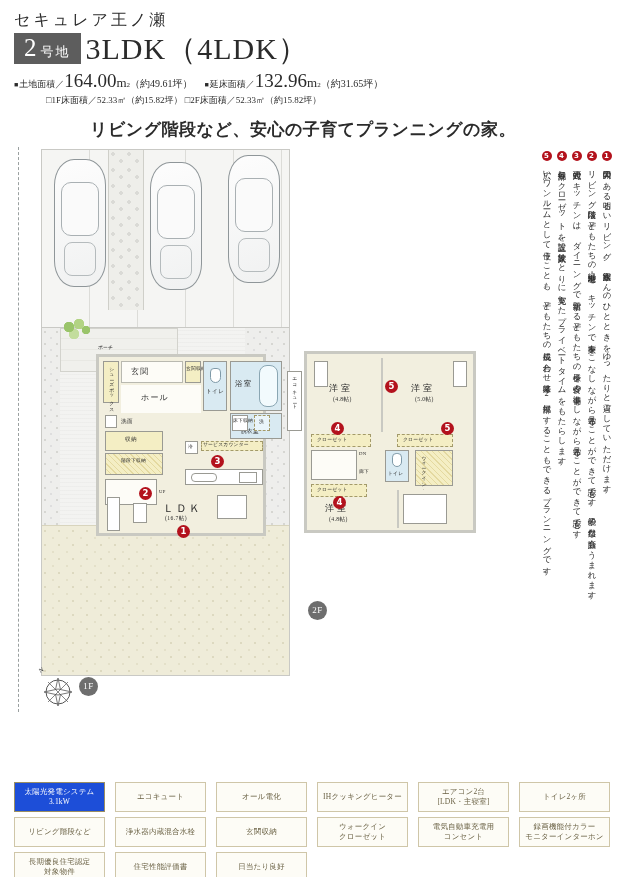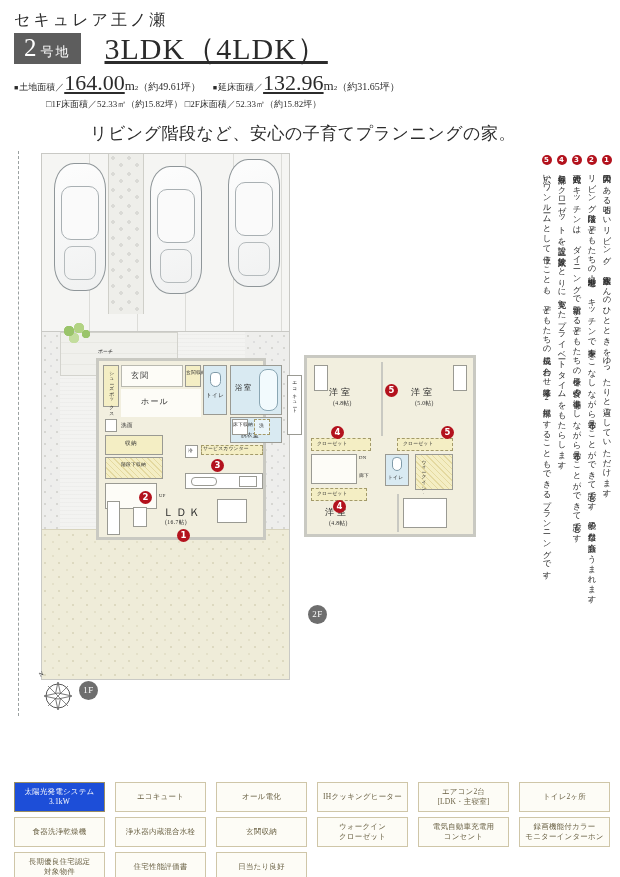--- a/index.html
+++ b/index.html
@@ -19,40 +19,40 @@
     color: #2b2b2b; line-height: 1.2;
   }
   .title-row { display: flex; align-items: center; margin-top: 4px; }
   .lot-badge {
     background: #5d5d5d; color: #fff; padding: 2px 10px 3px 10px;
     display: flex; align-items: baseline; letter-spacing: 1px;
   }
   .lot-num { font-size: 25px; line-height: 1; }
   .lot-suffix { font-size: 13px; margin-left: 3px; letter-spacing: 2px; }
   .plan-type {
-    font-size: 30px; margin-left: 24px; letter-spacing: 1px;
-    color: #2b2b2b; line-height: 1; white-space: nowrap; text-decoration: underline;
+    font-size: 30px; margin-left: 5px; letter-spacing: 1px;
+    color: #2b2b2b; line-height: 1; white-space: nowrap;
   }
   .area-line1 {
     margin-top: 6px; display: flex; align-items: baseline;
     font-size: 9px; color: #2b2b2b; flex-wrap: nowrap;
   }
   .area-line1 .mk { font-size: 7px; margin-right: 1px; }
   .area-line1 .lbl { font-size: 9px; letter-spacing: 0px; }
-  .area-line1 .big { font-size: 22px; letter-spacing: 0px; text-decoration: underline; }
+  .area-line1 .big { font-size: 19px; letter-spacing: 0px; }
   .area-line1 .unit { font-size: 13px; }
   .area-line1 .sup { font-size: 7px; vertical-align: super; }
   .area-line1 .paren { font-size: 10px; }
   .area-line1 .gap { width: 12px; display: inline-block; }
   .area-line2 {
     margin-top: 2px; font-size: 9px; color: #2b2b2b; letter-spacing: 0px; margin-left: 32px;
   }
   .tagline {
     margin-top: 11px; text-align: center; font-size: 17px;
-    letter-spacing: 0.5px; color: #2b2b2b; padding-right: 28px;
+    letter-spacing: 0.5px; color: #2b2b2b; padding-right: 28px; font-weight: bold;
   }
 
   
   .stage { position: relative; width: 620px; height: 600px; margin-top: 6px; }
 
   
   .site {
     position: absolute; left: 18px; top: 0px; width: 272px; height: 565px;
     background: #ffffff; border-left: 1px dashed #9aa0a0;
   }
@@ -429,21 +429,21 @@
   </div>
 </div>
 
 <div class="tags" id="tags-grid">
     <div class="tag hi">太陽光発電システム<br>3.1kW</div>
     <div class="tag">エコキュート</div>
     <div class="tag">オール電化</div>
     <div class="tag">IHクッキングヒーター</div>
     <div class="tag">エアコン2台<br>[LDK・主寝室]</div>
     <div class="tag">トイレ2ヶ所</div>
-    <div class="tag">食器洗浄乾燥機</div>
+    <div class="tag">リビング階段など</div>
     <div class="tag">浄水器内蔵混合水栓</div>
     <div class="tag">玄関収納</div>
     <div class="tag">ウォークイン<br>クローゼット</div>
     <div class="tag">電気自動車充電用<br>コンセント</div>
     <div class="tag">録画機能付カラー<br>モニターインターホン</div>
     <div class="tag">長期優良住宅認定<br>対象物件</div>
     <div class="tag">住宅性能評価書</div>
     <div class="tag">日当たり良好</div>
     <div class="tag empty"></div>
     <div class="tag empty"></div>

